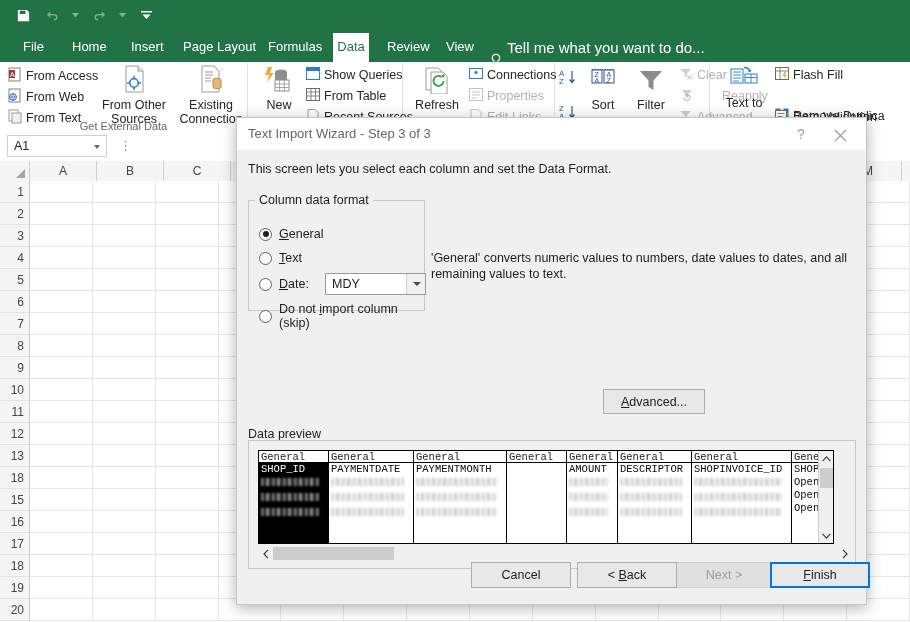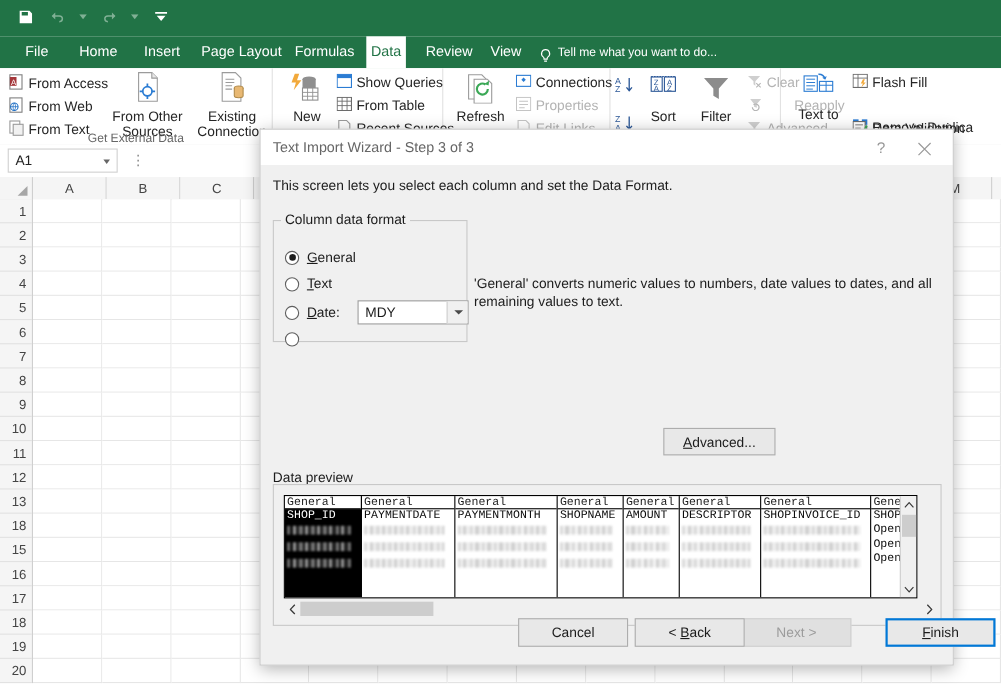--- a/index.html
+++ b/index.html
@@ -25,21 +25,21 @@
     color:#ffffff;font-size:13px;letter-spacing:.1px;
   }
 
   
   .tabstrip{position:absolute;left:0;top:33px;width:910px;height:29px;background:#217346;}
   .tab{
     position:absolute;top:0;height:29px;line-height:28px;
     color:#ffffff;font-size:13px;padding:0 9px;box-sizing:border-box;white-space:nowrap;
   }
   .tab.active{background:#ffffff;color:#217346;}
-  .tellme{position:absolute;top:0;height:29px;line-height:28px;color:#fff;font-size:11px;white-space:nowrap;display:flex;align-items:center;gap:5px;padding-left:8px;}
+  .tellme{position:absolute;top:0;height:29px;line-height:28px;color:#fff;font-size:15px;white-space:nowrap;display:flex;align-items:flex-end;gap:5px;padding-left:8px;}
   .bulb{width:12px;height:14px;}
 
   
   .ribbon{
     position:absolute;left:0;top:62px;width:910px;height:69px;
     background:#ffffff;border-bottom:1px solid #d4d4d4;overflow:hidden;
   }
   .rgroup{position:absolute;top:0;height:69px;box-sizing:border-box;border-right:1px solid #e2e2e2;}
   .rgroup .glabel{position:absolute;bottom:1px;width:100%;text-align:center;font-size:11px;color:#666;}
   .smallitem{position:absolute;display:flex;align-items:center;gap:4px;font-size:12.5px;color:#262626;white-space:nowrap;}
@@ -867,20 +867,21 @@
           <span class="rb"></span>
           <span><span class="u">D</span>ate:</span>
           <span class="combo">
             <span>MDY</span>
             <span class="arrowbox"></span>
           </span>
         </label>
 
         <label class="radio-row" style="top:95px;">
           <span class="rb"></span>
+          <span>Do not <span class="u">i</span>mport column (skip)</span>
         </label>
       </fieldset>
 
       <div class="desc">'General' converts numeric values to numbers, date values to dates, and all remaining values to text.</div>
 
       <div class="btn adv">
         <span><span class="u">A</span>dvanced...</span>
       </div>
 
       <div class="dp-label">Data preview</div>
@@ -928,32 +929,20 @@
                   <div class="pv-val">
                     <div class="blurbar" style="width: 81px;"></div>
                   </div>
                   <div class="pv-val">
                     <div class="blurbar" style="width: 81px;"></div>
                   </div>
                 </div>
               </div>
               <div class="pvcol" style="left: 248px; width: 60px;">
                 <div class="pv-fmt">General</div>
-                <div class="pv-cellwrap">
-                  <div class="pv-hdr">SHOPNAME</div>
-                  <div class="pv-val">
-                    <div class="blurbar" style="width: 48px;"></div>
-                  </div>
-                  <div class="pv-val">
-                    <div class="blurbar" style="width: 48px;"></div>
-                  </div>
-                  <div class="pv-val">
-                    <div class="blurbar" style="width: 48px;"></div>
-                  </div>
-                </div>
               </div>
               <div class="pvcol" style="left: 308px; width: 51px;">
                 <div class="pv-fmt">General</div>
                 <div class="pv-cellwrap">
                   <div class="pv-hdr">AMOUNT</div>
                   <div class="pv-val">
                     <div class="blurbar" style="width: 39px;"></div>
                   </div>
                   <div class="pv-val">
                     <div class="blurbar" style="width: 39px;"></div>
@@ -1037,19 +1026,19 @@
       <div class="footer-btns">
         <div class="btn" style="left:234px;">
           <span>Cancel</span>
         </div>
         <div class="btn disabled" style="left:437px;">
           <span>Next &gt;</span>
         </div>
         <div class="btn" style="left:340px;">
           <span>&lt; <span class="u">B</span>ack</span>
         </div>
-        <div class="btn focus" style="left:533px;margin-left:35px;">
+        <div class="btn focus" style="left:533px;">
           <span><span class="u">F</span>inish</span>
         </div>
       </div>
     </div>
   </div>
 </div>
 
 </body></html>

